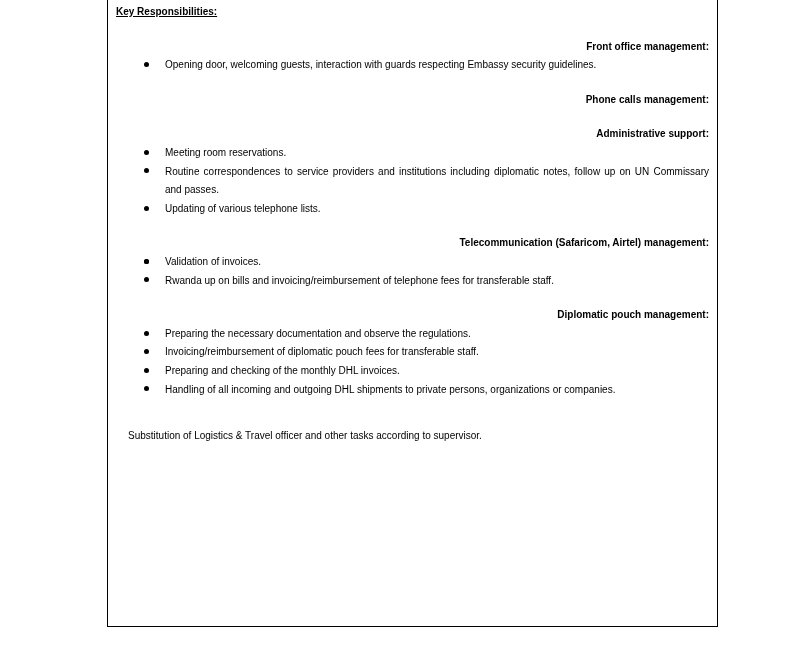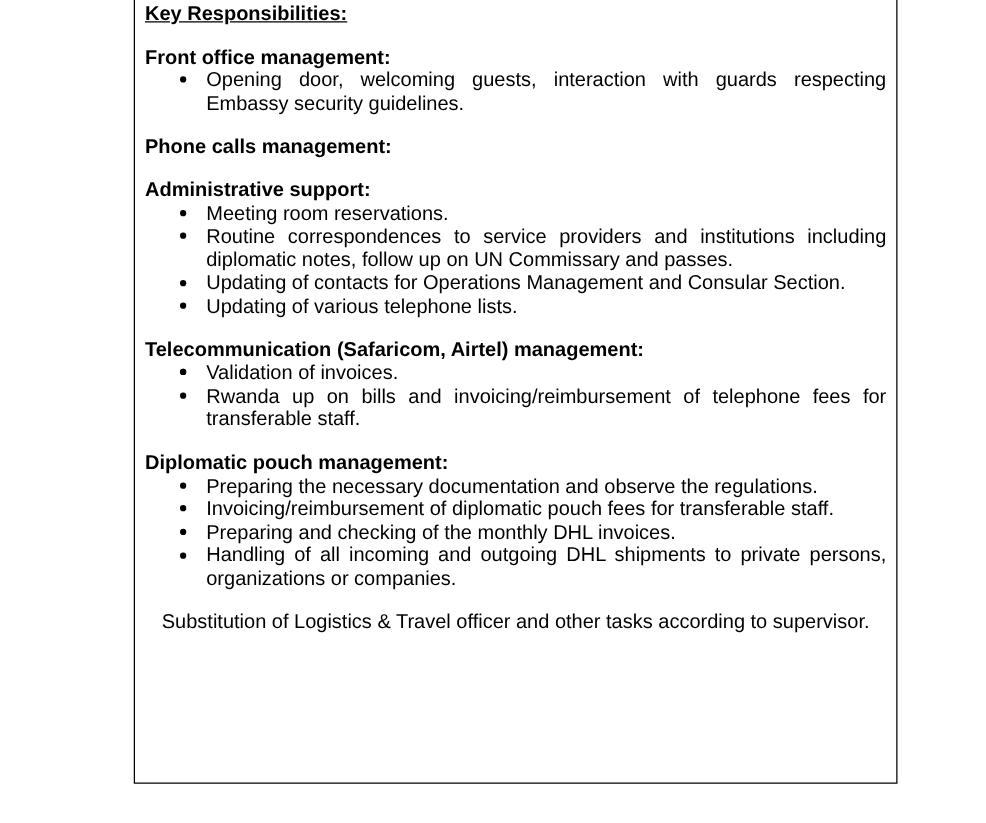--- a/index.html
+++ b/index.html
@@ -17,38 +17,39 @@
     }
     .box {
       position: absolute;
       left: 107px;
       top: -1px;
       width: 611px;
       height: 628px;
       border: 1px solid #000000;
       box-sizing: border-box;
       padding: 3px 8px 0 8px;
-      font-size: 16px;
+      font-size: 10px;
       line-height: 18.6px;
     }
     .doc-title {
       font-weight: bold;
       text-decoration: underline;
       margin: 0;
       height: 18.6px;
     }
     .gap {
       height: 16px;
     }
     .section {
       margin: 0;
     }
     .section-heading {
       font-weight: bold;
       margin: 0;
+      text-align: right;
     }
     ul.bullets {
       list-style: none;
       margin: 0;
       padding: 0;
     }
     ul.bullets li {
       position: relative;
       padding-left: 49px;
       text-align: justify;
@@ -64,22 +65,21 @@
       content: "";
       display: inline-block;
       width: 5px;
       height: 5px;
       border-radius: 50%;
       background: #000000;
       vertical-align: middle;
       margin-top: -2px;
     }
     .closing {
-      margin: 0;
-      text-align: center;
+      margin: 12px;
     }
   </style>
 </head>
 <body>
 
 <div class="box">
   <p class="doc-title">Key Responsibilities:</p>
   <div class="gap"></div>
 
   <div class="section">
@@ -93,21 +93,20 @@
   <div class="section">
     <p class="section-heading">Phone calls management:</p>
   </div>
   <div class="gap"></div>
 
   <div class="section">
     <p class="section-heading">Administrative support:</p>
     <ul class="bullets">
       <li><span class="bullet"></span><span>Meeting room reservations.</span></li>
       <li><span class="bullet"></span><span>Routine correspondences to service providers and institutions including diplomatic notes, follow up on UN Commissary and passes.</span></li>
-      <li><span class="bullet"></span><span>Updating of contacts for Operations Management and Consular Section.</span></li>
       <li><span class="bullet"></span><span>Updating of various telephone lists.</span></li>
     </ul>
   </div>
   <div class="gap"></div>
 
   <div class="section">
     <p class="section-heading">Telecommunication (Safaricom, Airtel) management:</p>
     <ul class="bullets">
       <li><span class="bullet"></span></li>
       <li><span class="bullet"></span><span>Validation of invoices.</span></li>

